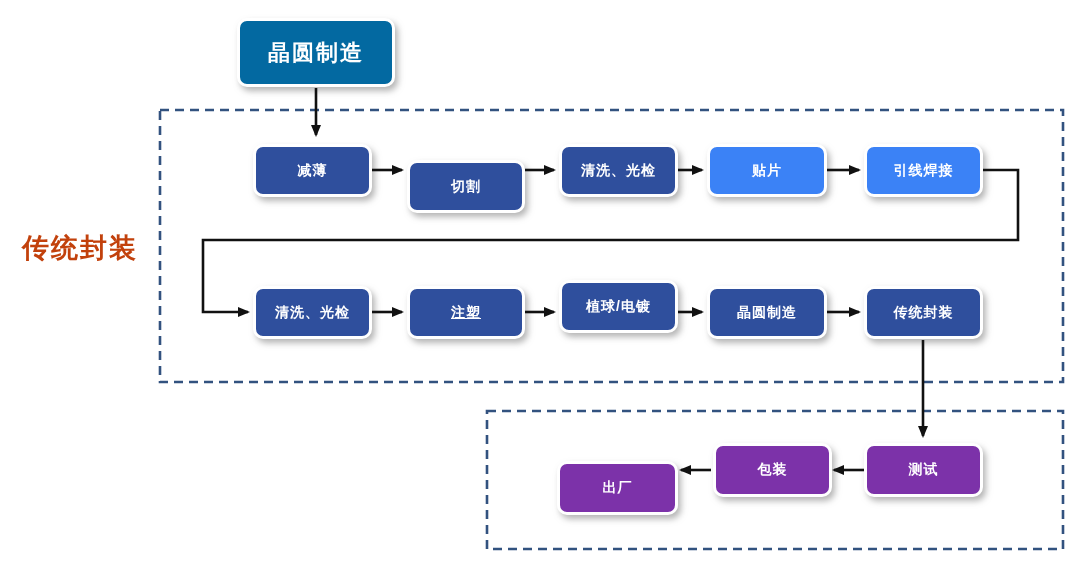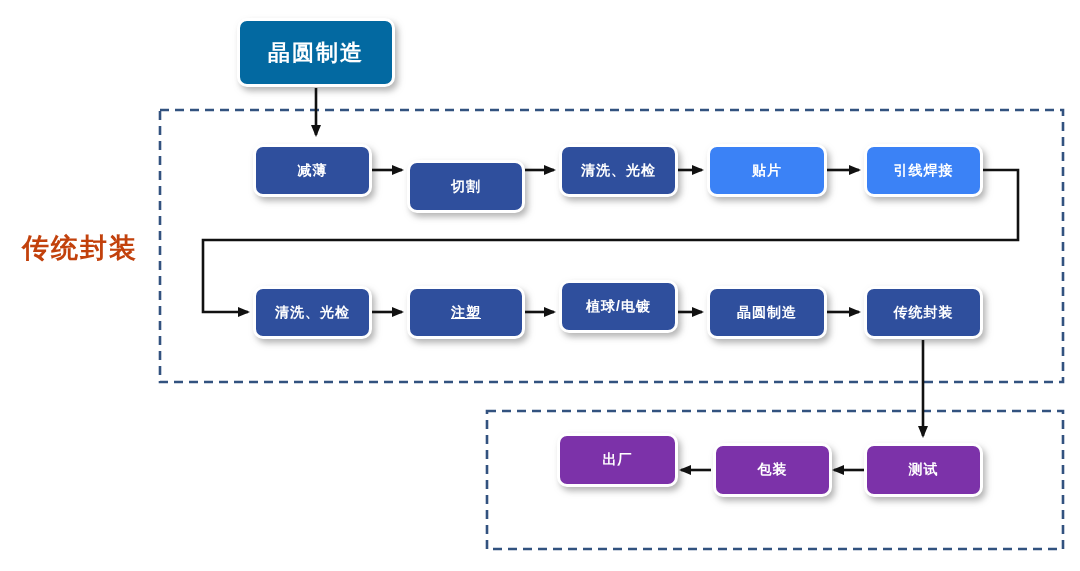--- a/index.html
+++ b/index.html
@@ -71,15 +71,15 @@
 <div class="node blue" style="left:559px;top:144px;width:119px;height:53px;">清洗、光检</div>
 <div class="node teal" style="left:707px;top:144px;width:120px;height:53px;">贴片</div>
 <div class="node teal" style="left:864px;top:144px;width:119px;height:53px;text-align:center;">引线焊接</div>
 
 <div class="node blue" style="left:253px;top:286px;width:119px;height:53px;">清洗、光检</div>
 <div class="node blue" style="left:407px;top:286px;width:118px;height:53px;text-decoration:underline;">注塑</div>
 <div class="node blue" style="left:559px;top:280px;width:119px;height:53px;">植球/电镀</div>
 <div class="node blue" style="left:707px;top:286px;width:120px;height:53px;">晶圆制造</div>
 <div class="node blue" style="left:864px;top:286px;width:119px;height:53px;">传统封装</div>
 
-<div class="node purple" style="left:557px;top:433px;width:121px;height:54px;">出厂</div>
+<div class="node purple" style="left:557px;top:461px;width:121px;height:54px;">出厂</div>
 <div class="node purple" style="left:713px;top:443px;width:119px;height:54px;">包装</div>
 <div class="node purple" style="left:864px;top:443px;width:119px;height:54px;text-align:right;">测试</div>
 
 </body></html>

